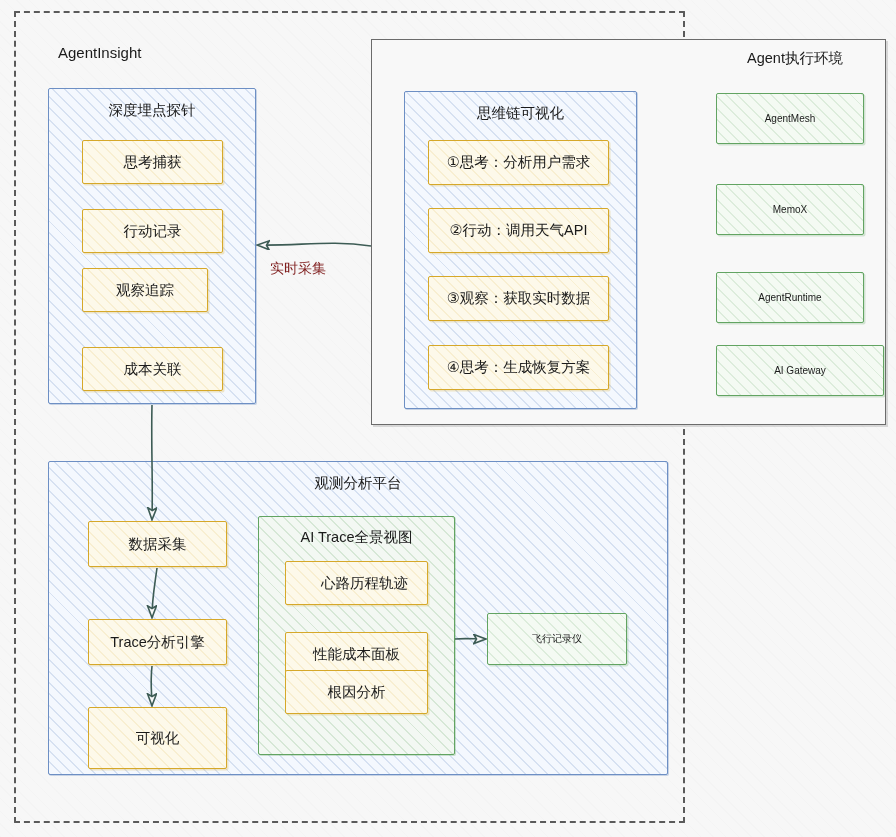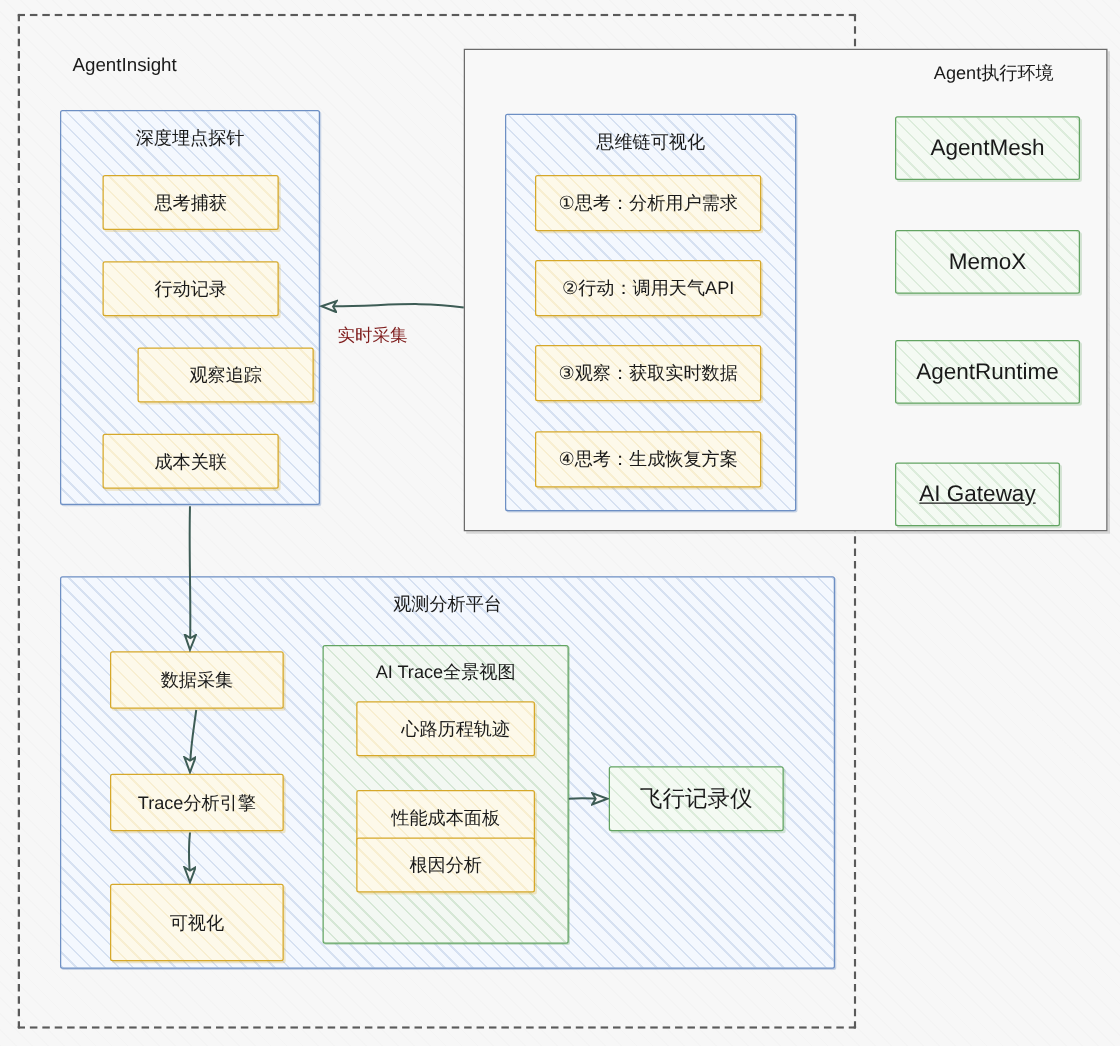--- a/index.html
+++ b/index.html
@@ -127,21 +127,21 @@
       45deg,
       rgba(98,164,98,0.16) 0px,
       rgba(98,164,98,0.16) 1.4px,
       transparent 1.4px,
       transparent 8px
     );
     border-radius: 2px;
     display: flex;
     align-items: center;
     justify-content: center;
-    font-size: 18px;
+    font-size: 10px;
     color: #1a1a1a;
     white-space: nowrap;
     box-shadow: 1.5px 1.5px 0 rgba(98,164,98,0.25);
   }
 
   
   .edge-label {
     position: absolute;
     font-size: 14px;
     color: #7f1d1d;
@@ -166,36 +166,36 @@
   <div class="abs dashed-boundary" style="left:14px; top:11px; width:671px; height:812px;"></div>
   <div class="abs boundary-label" style="left:58px; top:26px;">AgentInsight</div>
 
   <div class="abs gray-box" style="left:371px; top:39px; width:515px; height:386px;"></div>
 
   <div class="abs blue-container" style="left:48px; top:88px; width:208px; height:316px;">
     <div class="container-title" style="top:12px;">深度埋点探针</div>
   </div>
   <div class="abs yellow-box" style="left:82px; top:140px; width:141px; height:44px;">思考捕获</div>
   <div class="abs yellow-box" style="left:82px; top:209px; width:141px; height:44px;">行动记录</div>
-  <div class="abs yellow-box" style="left:82px; top:278px; width:141px; height:44px;margin-left:28px;">观察追踪</div>
+  <div class="abs yellow-box" style="left:82px; top:268px; width:126px; height:44px;">观察追踪</div>
   <div class="abs yellow-box" style="left:82px; top:347px; width:141px; height:44px;">成本关联</div>
 
   <div class="abs blue-container" style="left:404px; top:91px; width:233px; height:318px;">
     <div class="container-title" style="top:12px;">思维链可视化</div>
   </div>
   <div class="abs yellow-box" style="left:428px; top:140px; width:181px; height:45px;">①思考：分析用户需求</div>
   <div class="abs yellow-box" style="left:428px; top:208px; width:181px; height:45px;">②行动：调用天气API</div>
   <div class="abs yellow-box" style="left:428px; top:276px; width:181px; height:45px;">③观察：获取实时数据</div>
   <div class="abs yellow-box" style="left:428px; top:345px; width:181px; height:45px;">④思考：生成恢复方案</div>
 
   <div class="abs" style="left:700px; top:49px; width:190px; text-align:center; font-size:14.5px; white-space:nowrap;">Agent执行环境</div>
   <div class="abs green-box" style="left:716px; top:93px; width:148px; height:51px;">AgentMesh</div>
   <div class="abs green-box" style="left:716px; top:184px; width:148px; height:51px;">MemoX</div>
   <div class="abs green-box" style="left:716px; top:272px; width:148px; height:51px;">AgentRuntime</div>
-  <div class="abs green-box" style="left:716px; top:370px; width:132px; height:51px;text-decoration:underline;">AI Gateway</div>
+  <div class="abs green-box" style="left:716px; top:345px; width:168px; height:51px;">AI Gateway</div>
 
   <div class="abs blue-container" style="left:48px; top:461px; width:620px; height:314px;">
     <div class="container-title" style="top:12px;">观测分析平台</div>
   </div>
 
   <div class="abs yellow-box" style="left:88px; top:521px; width:139px; height:46px;">数据采集</div>
   <div class="abs yellow-box" style="left:88px; top:619px; width:139px; height:46px;">Trace分析引擎</div>
   <div class="abs yellow-box" style="left:88px; top:707px; width:139px; height:62px;">可视化</div>
 
   <div class="abs green-container" style="left:258px; top:516px; width:197px; height:239px;">

